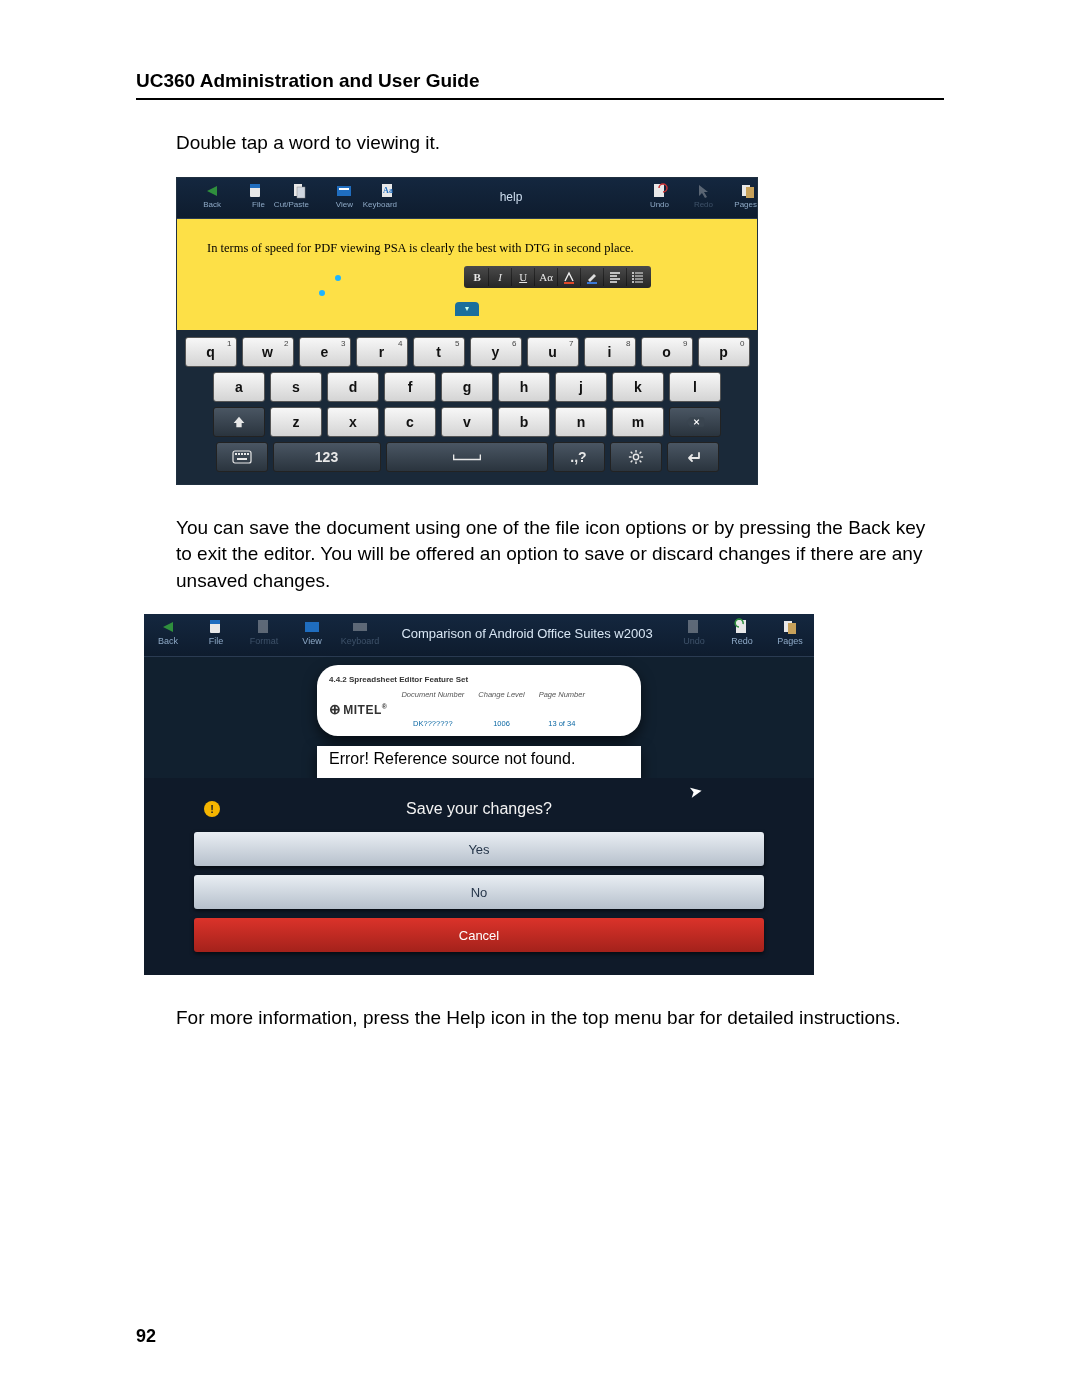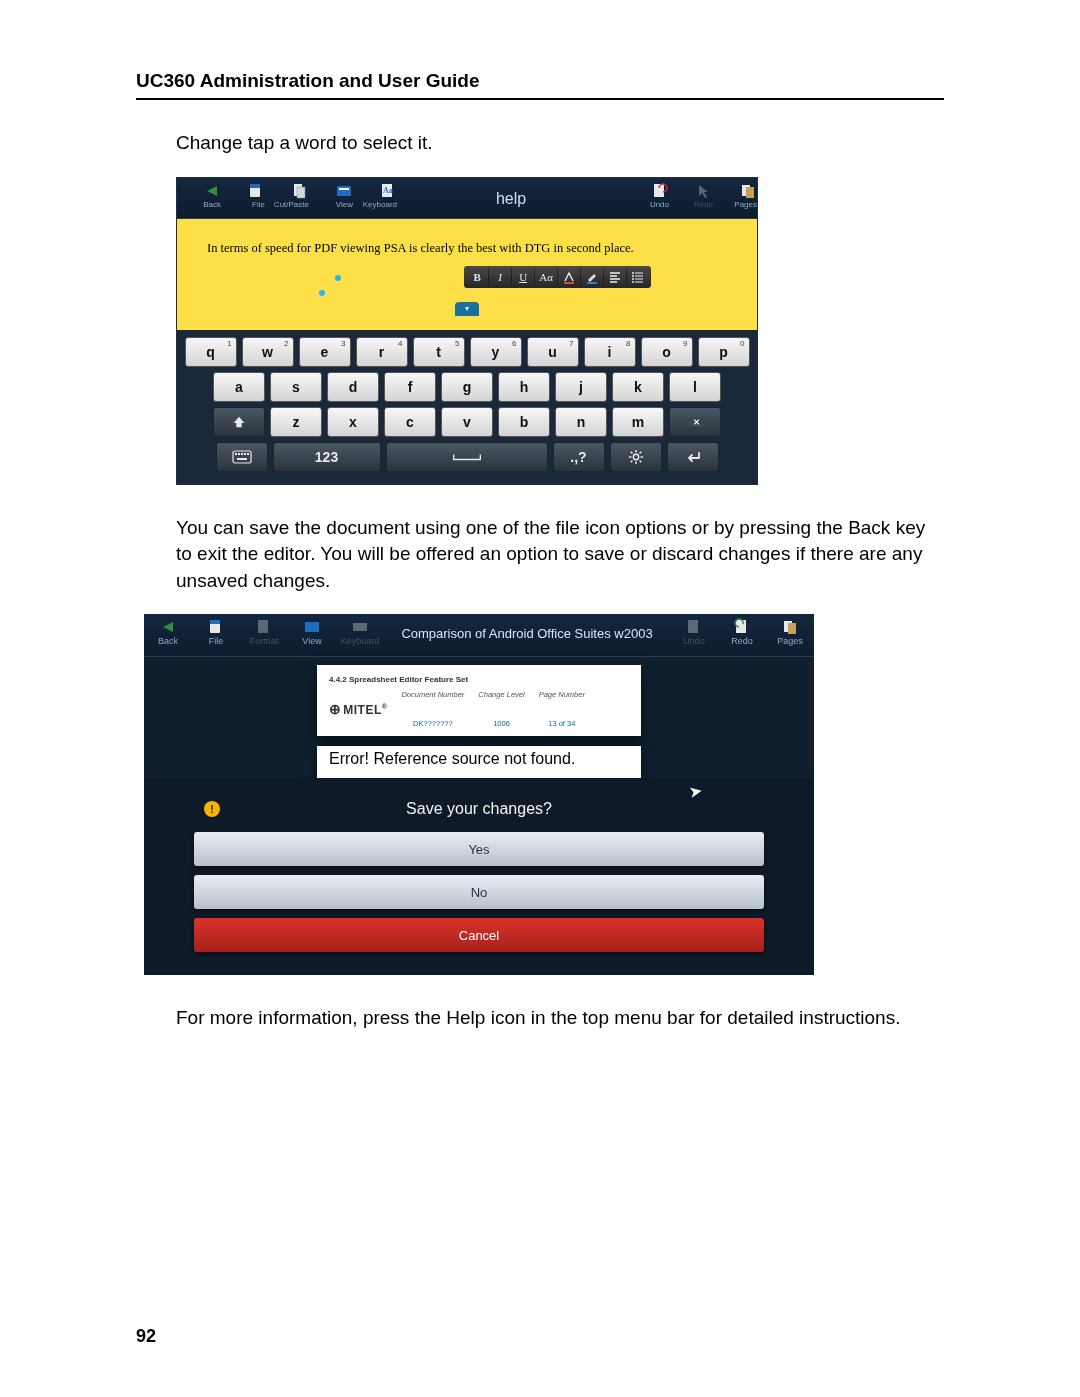--- a/index.html
+++ b/index.html
@@ -7,21 +7,21 @@
   .header-title { font-weight:bold; font-size:19px; margin-bottom:6px; }
   .hr { border:none; border-top:2px solid #000; margin:0 0 30px 0; }
   .body-text { font-size:19px; line-height:1.4; margin:0 0 20px 40px; }
   .page-number { position:absolute; bottom:50px; left:110px; font-weight:bold; font-size:18px; }
 
   
   .shot1 { width:580px; margin:0 0 30px 40px; background:#132034; border:1px solid #203040; box-shadow:0 0 0 1px #0a0f18 inset; }
   .tb1 { display:flex; align-items:flex-start; height:40px; background:linear-gradient(#14273f,#0e1c2e); border-bottom:1px solid #2a3b52; }
   .tb1 .seg { display:flex; flex-direction:column; align-items:flex-end; justify-content:flex-start; width:44px; height:38px; font-size:8px; color:#8ea9c6; }
   .tb1 .seg .ico { width:18px; height:18px; margin-top:4px; display:flex; align-items:center; justify-content:center; }
-  .tb1 .title { flex:1; text-align:center; color:#cfdff0; font-size:16px; padding-top:12px; }
+  .tb1 .title { flex:1; text-align:center; color:#cfdff0; font-size:12px; padding-top:12px; }
   .doc-area { background:#fde047; padding:22px 30px 14px 30px; font-family:Georgia, 'Times New Roman', serif; font-size:12.5px; color:#000; }
   .popup-bar { display:inline-flex; align-items:center; gap:0; margin:6px 0 2px 120px; background:linear-gradient(#4a4a4a,#262626); border-radius:3px; padding:2px; }
   .popup-bar .pbtn { width:22px; height:18px; display:flex; align-items:center; justify-content:center; color:#e8e8e8; font-size:11px; border-right:1px solid rgba(0,0,0,.4); }
   .popup-bar .pbtn:last-child{ border-right:none;}
   .sel { background:#8db6e2; }
   .cursor-dot { width:6px; height:6px; border-radius:50%; background:#1fb5ff; display:inline-block; vertical-align:middle; }
   .below-dot { display:block; margin-left:80px; }
   .kb-notch { width:24px; height:14px; margin:6px auto 0 auto; background:#1b6f9c; border-radius:4px 4px 0 0; display:flex; align-items:center; justify-content:center; color:#cfe; font-size:8px; }
 
   .kbd { background:#1a2939; padding:7px; }
@@ -32,21 +32,21 @@
   .key.space { flex:0 0 160px; }
   .key.dark { background:linear-gradient(#4a5663,#2a343e); color:#e8e8e8; border-color:#222; }
 
   
   .shot2 { width:670px; margin:0 0 30px 8px; background:#0f1a29; }
   .tb2 { display:flex; align-items:flex-start; height:42px; background:linear-gradient(#14273f,#0e1c2e); border-bottom:1px solid #2a3b52; }
   .tb2 .seg { display:flex; flex-direction:column; align-items:center; justify-content:flex-start; width:48px; height:40px; font-size:9px; color:#8ea9c6; }
   .tb2 .seg .ico, .tb1 .seg .ico { width:18px; height:18px; margin-top:4px; }
   .tb2 .title { flex:1; text-align:center; color:#d8e6f4; font-size:13px; padding-top:12px; }
   .doc-area2 { background:#11202f; padding:8px 0 0 0; }
-  .paper { width:300px; margin:0 auto; background:#fff; box-shadow:0 6px 14px rgba(0,0,0,.6); padding:10px 12px 8px 12px; font-size:8px; color:#333; }
+  .paper { width:300px; margin:0 auto; background:#fff; box-shadow:0 6px 14px rgba(0,0,0,.6); padding:10px 12px 8px 12px; font-size:8px; color:#333;border-radius:21px; }
   .paper .hd { font-weight:bold; font-size:8px; }
   .paper .row { display:flex; align-items:center; gap:14px; margin-top:6px; }
   .paper .mitel { font-weight:bold; font-size:12px; letter-spacing:.5px; }
   .paper .mitel::before { content:'⊕'; font-size:14px; margin-right:2px; }
   .paper .lbl { display:flex; flex-direction:column; align-items:center; font-style:italic; font-size:7.5px; color:#555; }
   .paper .lbl .v { font-style:normal; color:#0a67a3; margin-top:20px;text-align:right; }
   .dialog { background:#0f1a29; padding:10px 50px 14px 50px; position:relative; }
   .dlg-head { display:flex; align-items:center; gap:10px; justify-content:center; color:#f3f3f3; font-size:16px; padding:12px 0 14px 0; position:relative; }
   .dlg-head .warn { position:absolute; left:10px; width:16px; height:16px; border-radius:50%; background:#f5b500; display:flex; align-items:center; justify-content:center; font-size:11px; color:#222; font-weight:bold; }
   .dlg-btn { height:34px; margin-bottom:9px; border-radius:3px; display:flex; align-items:center; justify-content:center; font-size:13px; color:#26364a; background:linear-gradient(#e9eef3,#b6c0cc); box-shadow:0 2px 4px rgba(0,0,0,.6); }
@@ -55,21 +55,21 @@
 
   svg { display:block; }
 </style>
 </head>
 <body>
 
 <div class="page">
   <div class="header-title">UC360 Administration and User Guide</div>
   <hr class="hr">
 
-  <p class="body-text">Change tap a word to select it.</p>
+  <p class="body-text">Double tap a word to viewing it.</p>
 
   <div class="shot1">
     <div class="tb1">
       <div class="seg">
         <span class="ico">
           <svg viewBox="0 0 18 18">
               <path d="M14 4 L4 9 L14 14 Z" fill="#2f8f3d"></path>
             </svg>
         </span>
         <span>Back</span>

